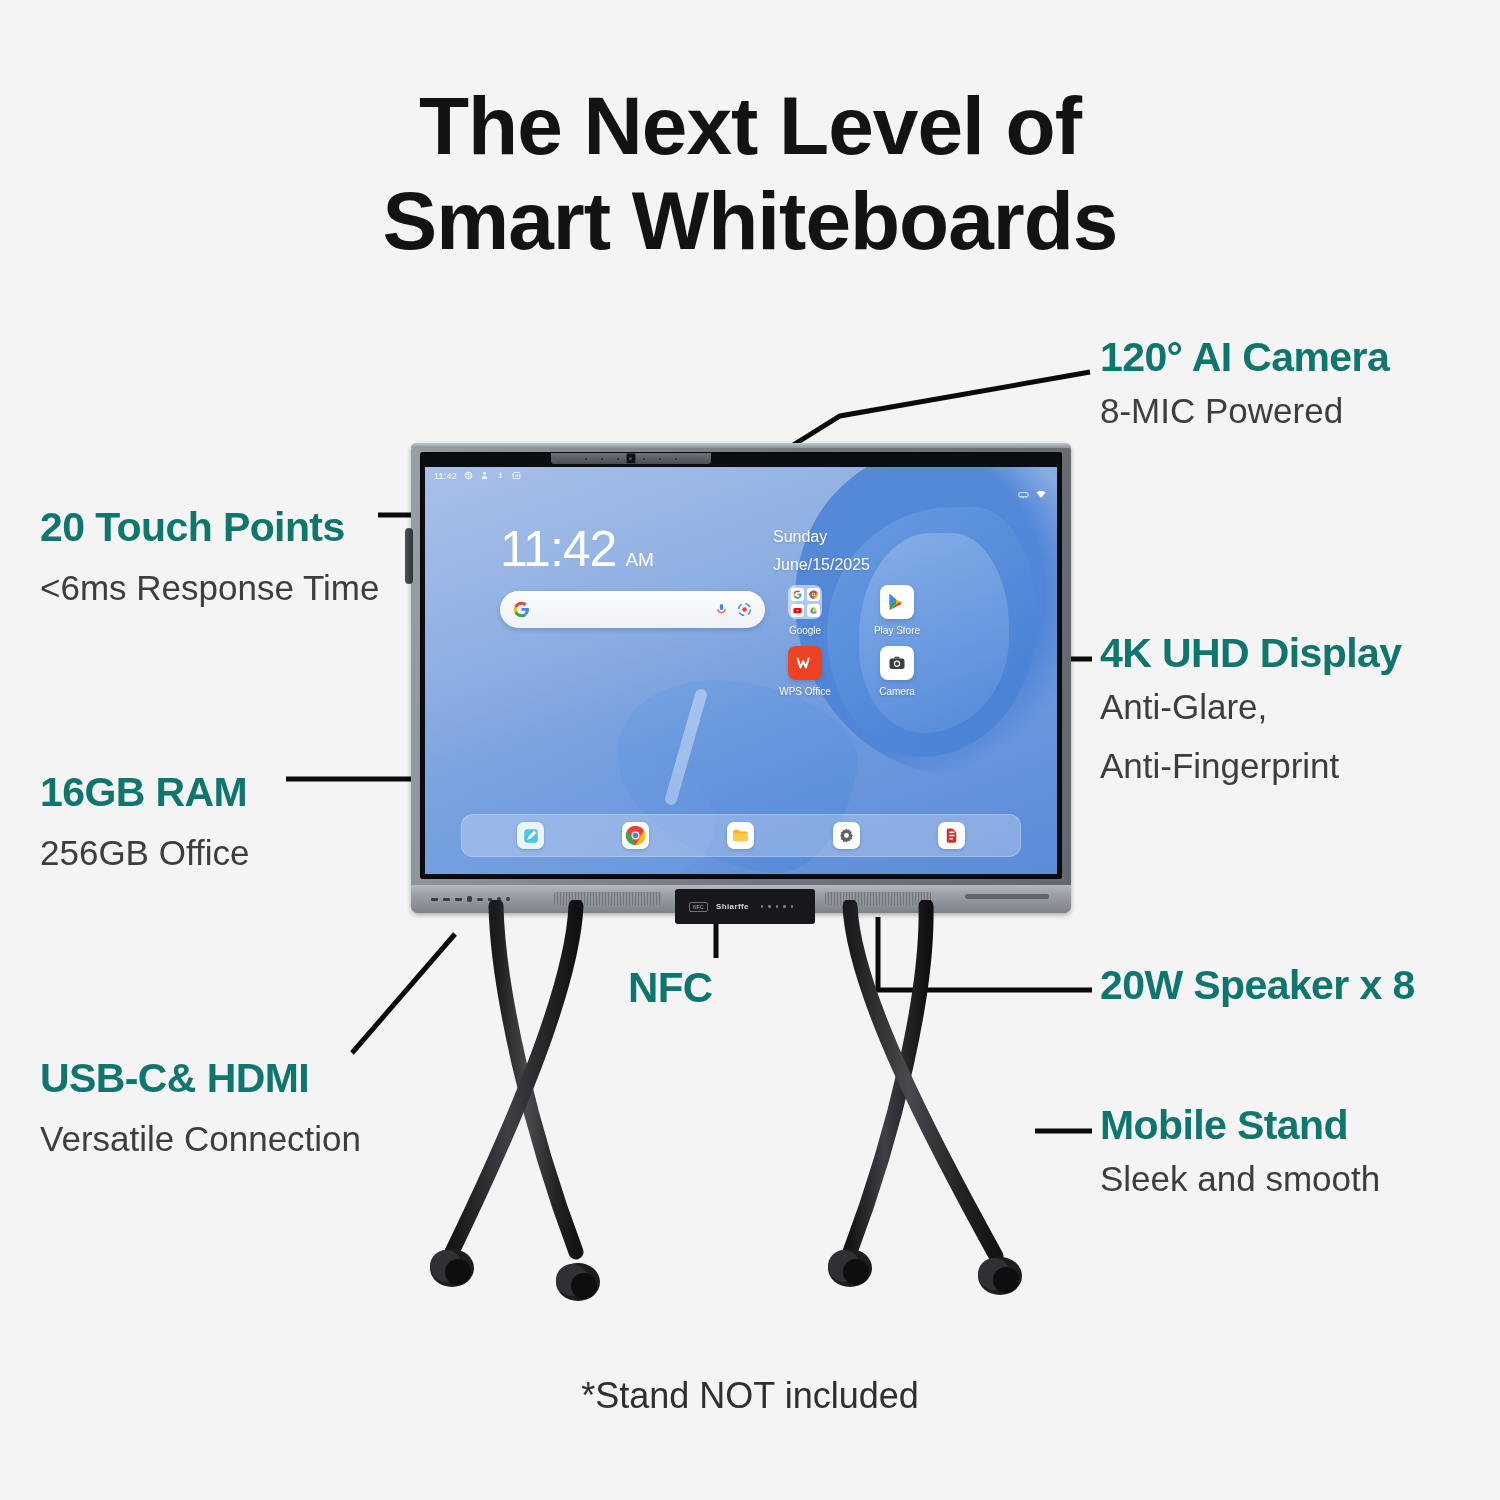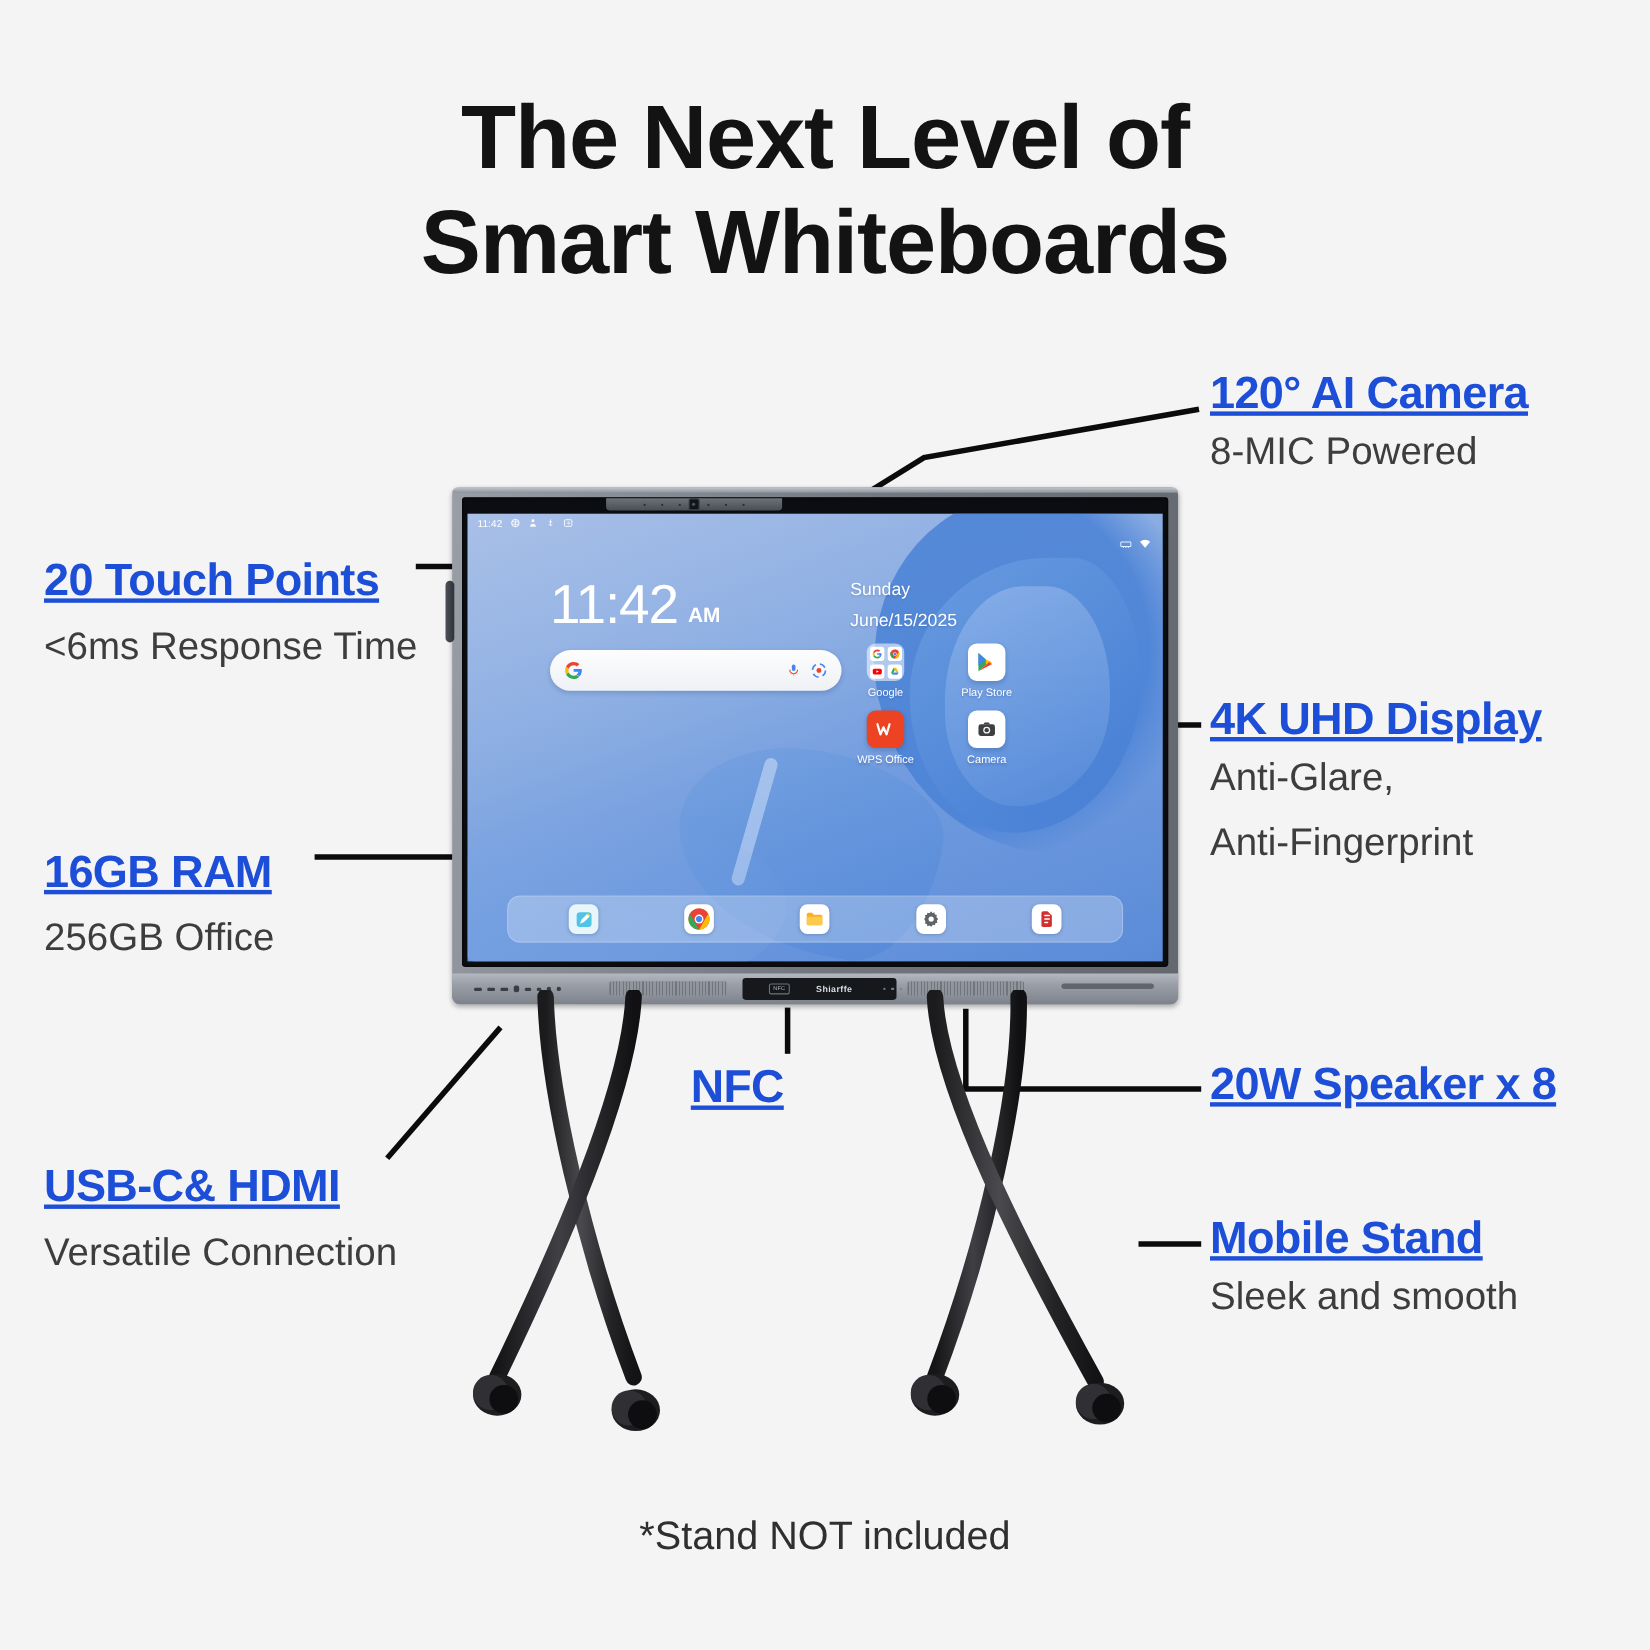--- a/index.html
+++ b/index.html
@@ -15,22 +15,22 @@
   #title{
     position:absolute;left:0;top:78px;width:1500px;text-align:center;
     font-weight:bold;color:#131313;font-size:82px;line-height:1.16;
     letter-spacing:-1px;
   }
   #title .l2{display:block;}
 
   
   .callout{position:absolute;}
   .callout .hd{
-    font-weight:bold;color:#1d4ed8;font-size:41px;line-height:1.05;
-    letter-spacing:-0.6px;white-space:nowrap;text-decoration:underline;
+    font-weight:bold;color:#0f766e;font-size:41px;line-height:1.05;
+    letter-spacing:-0.6px;white-space:nowrap;
   }
   .callout .sub{
     color:#3d3d3d;font-size:35px;line-height:1.16;margin-top:12px;
     font-weight:400;white-space:nowrap;
   }
   .callout.right .hd,.callout.right .sub{text-align:left;}
   .callout.left .hd,.callout.left .sub{text-align:left;margin-top:19px;}
 
   #c-touch{left:40px;top:487px;}
   #c-ram{left:40px;top:752px;}
@@ -109,21 +109,21 @@
 
   
   #statusbar{position:absolute;left:0;top:0;width:100%;height:17px;display:flex;align-items:center;gap:7px;padding-left:9px;}
   #statusbar .sbtime{color:#ffffff;font-size:9px;font-weight:500;letter-spacing:.2px;}
   .sbi{width:9px;height:9px;opacity:.95;}
   #statusright{position:absolute;right:10px;top:22px;display:flex;gap:6px;align-items:center;}
 
   
   #clockwrap{position:absolute;left:75px;top:57px;}
   #clock{color:#ffffff;font-size:50px;font-weight:500;letter-spacing:-1px;line-height:1;display:flex;align-items:flex-end;}
-  #ampm{font-size:19px;font-weight:700;margin-left:9px;margin-bottom:5px;letter-spacing:0;}
+  #ampm{font-size:19px;font-weight:400;margin-left:9px;margin-bottom:5px;letter-spacing:0;}
   
   #searchbar{
     position:absolute;left:75px;top:124px;width:265px;height:37px;border-radius:19px;
     background:linear-gradient(180deg,#fdfdfd,#eef1f5);
     box-shadow:0 2px 5px rgba(20,50,100,.22);
     display:flex;align-items:center;padding:0 13px;box-sizing:border-box;
   }
   #searchbar .sp{flex:1;}
   
   #dateblock{position:absolute;left:348px;top:56px;color:#fff;font-size:16px;line-height:1.75;text-shadow:0 1px 2px rgba(30,60,120,.25);}
@@ -158,22 +158,22 @@
   .grille{
     position:absolute;top:13px;height:13px;border-radius:2px;
     background:repeating-linear-gradient(90deg,#6a6f77 0 1px,#8f949c 1px 3px);
     opacity:.85;
   }
   #g-left{left:143px;width:107px;}
   #g-right{left:414px;width:106px;}
   #ports{position:absolute;left:20px;top:17px;display:flex;gap:5px;align-items:center;}
   .port{background:#3a3d43;border-radius:1px;}
   #nfcpanel{
-    position:absolute;left:264px;top:10px;width:140px;height:20px;border-radius:3px;background:#16181c;
-    display:flex;align-items:center;padding:0 24px;box-sizing:border-box;gap:24px;
+    position:absolute;left:264px;top:10px;width:140px;height:35px;border-radius:3px;background:#16181c;
+    display:flex;align-items:center;padding:0 14px;box-sizing:border-box;gap:8px;
   }
   #nfcbadge{border:1px solid #6d727a;border-radius:2px;color:#b9bec6;font-size:5px;padding:1px 3px;letter-spacing:.2px;}
   #brandtxt{color:#d8dce2;font-size:8px;font-weight:bold;letter-spacing:.4px;}
   #nfcdots{display:flex;gap:5px;margin-left:4px;align-items:center;}
   #nfcdots i{width:2.5px;height:2.5px;border-radius:50%;background:#777c85;display:block;}
   #slot{position:absolute;right:22px;top:15px;width:84px;height:5px;border-radius:3px;background:#60656d;}
   #sidebtn{position:absolute;left:-6px;top:85px;width:8px;height:56px;border-radius:5px;background:linear-gradient(90deg,#4c5058,#2f3238);}
 
   
   #stand{position:absolute;left:380px;top:900px;width:740px;height:420px;}

